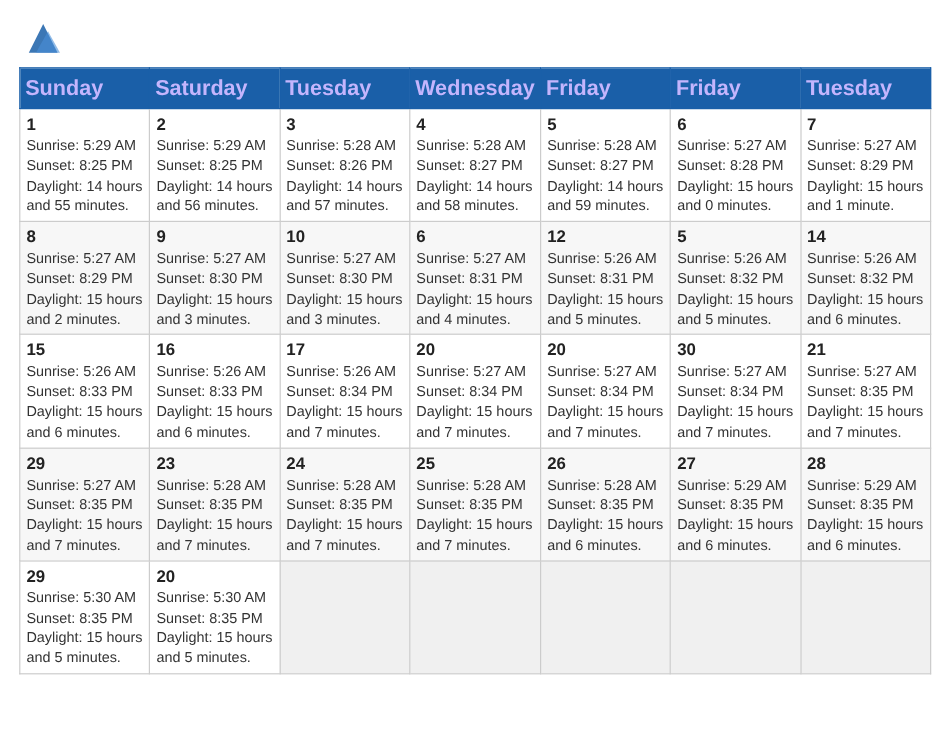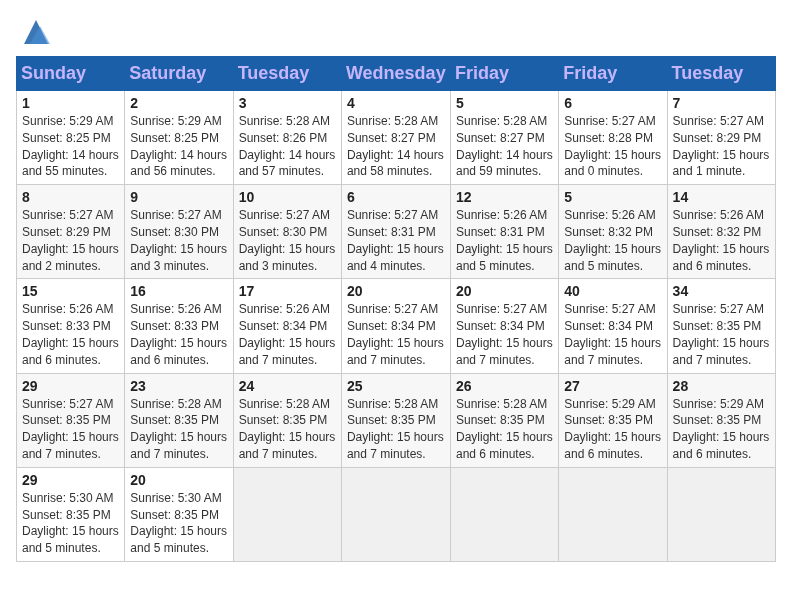--- a/index.html
+++ b/index.html
@@ -253,28 +253,28 @@
 and 7 minutes.</div>
         </td>
         <td>
           <span class="day-num">20</span>
           <div class="day-info" style="white-space: pre-line;">Sunrise: 5:27 AM
 Sunset: 8:34 PM
 Daylight: 15 hours
 and 7 minutes.</div>
         </td>
         <td>
-          <span class="day-num">40</span>
+          <span class="day-num">30</span>
           <div class="day-info" style="white-space: pre-line;">Sunrise: 5:27 AM
 Sunset: 8:34 PM
 Daylight: 15 hours
 and 7 minutes.</div>
         </td>
         <td>
-          <span class="day-num">34</span>
+          <span class="day-num">21</span>
           <div class="day-info" style="white-space: pre-line;">Sunrise: 5:27 AM
 Sunset: 8:35 PM
 Daylight: 15 hours
 and 7 minutes.</div>
         </td>
       </tr>
       <tr>
         <td>
           <span class="day-num">29</span>
           <div class="day-info" style="white-space: pre-line;">Sunrise: 5:27 AM

